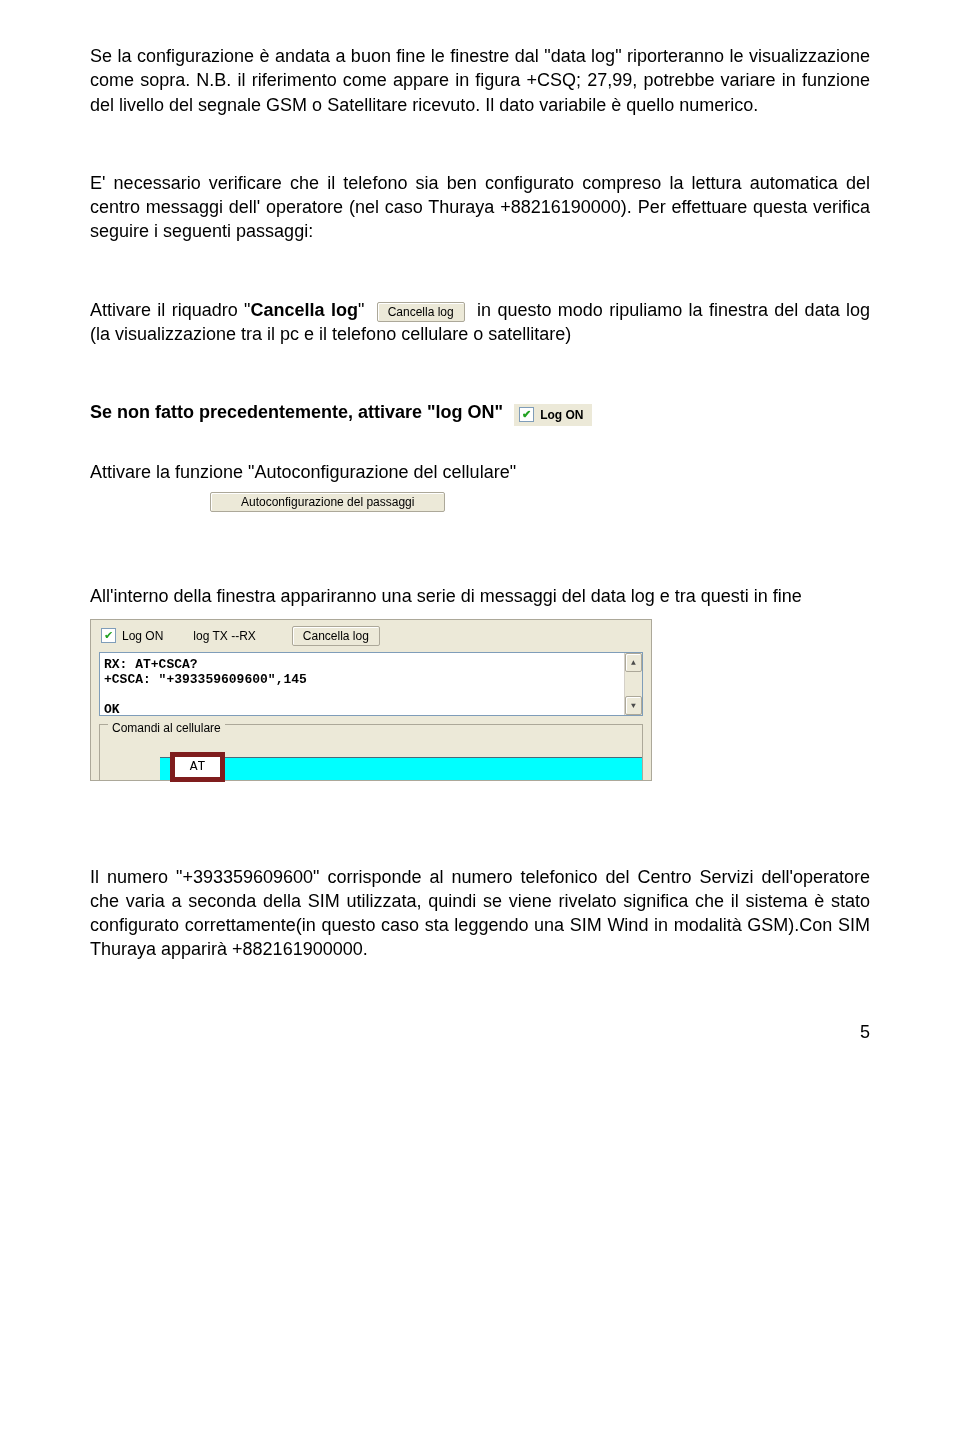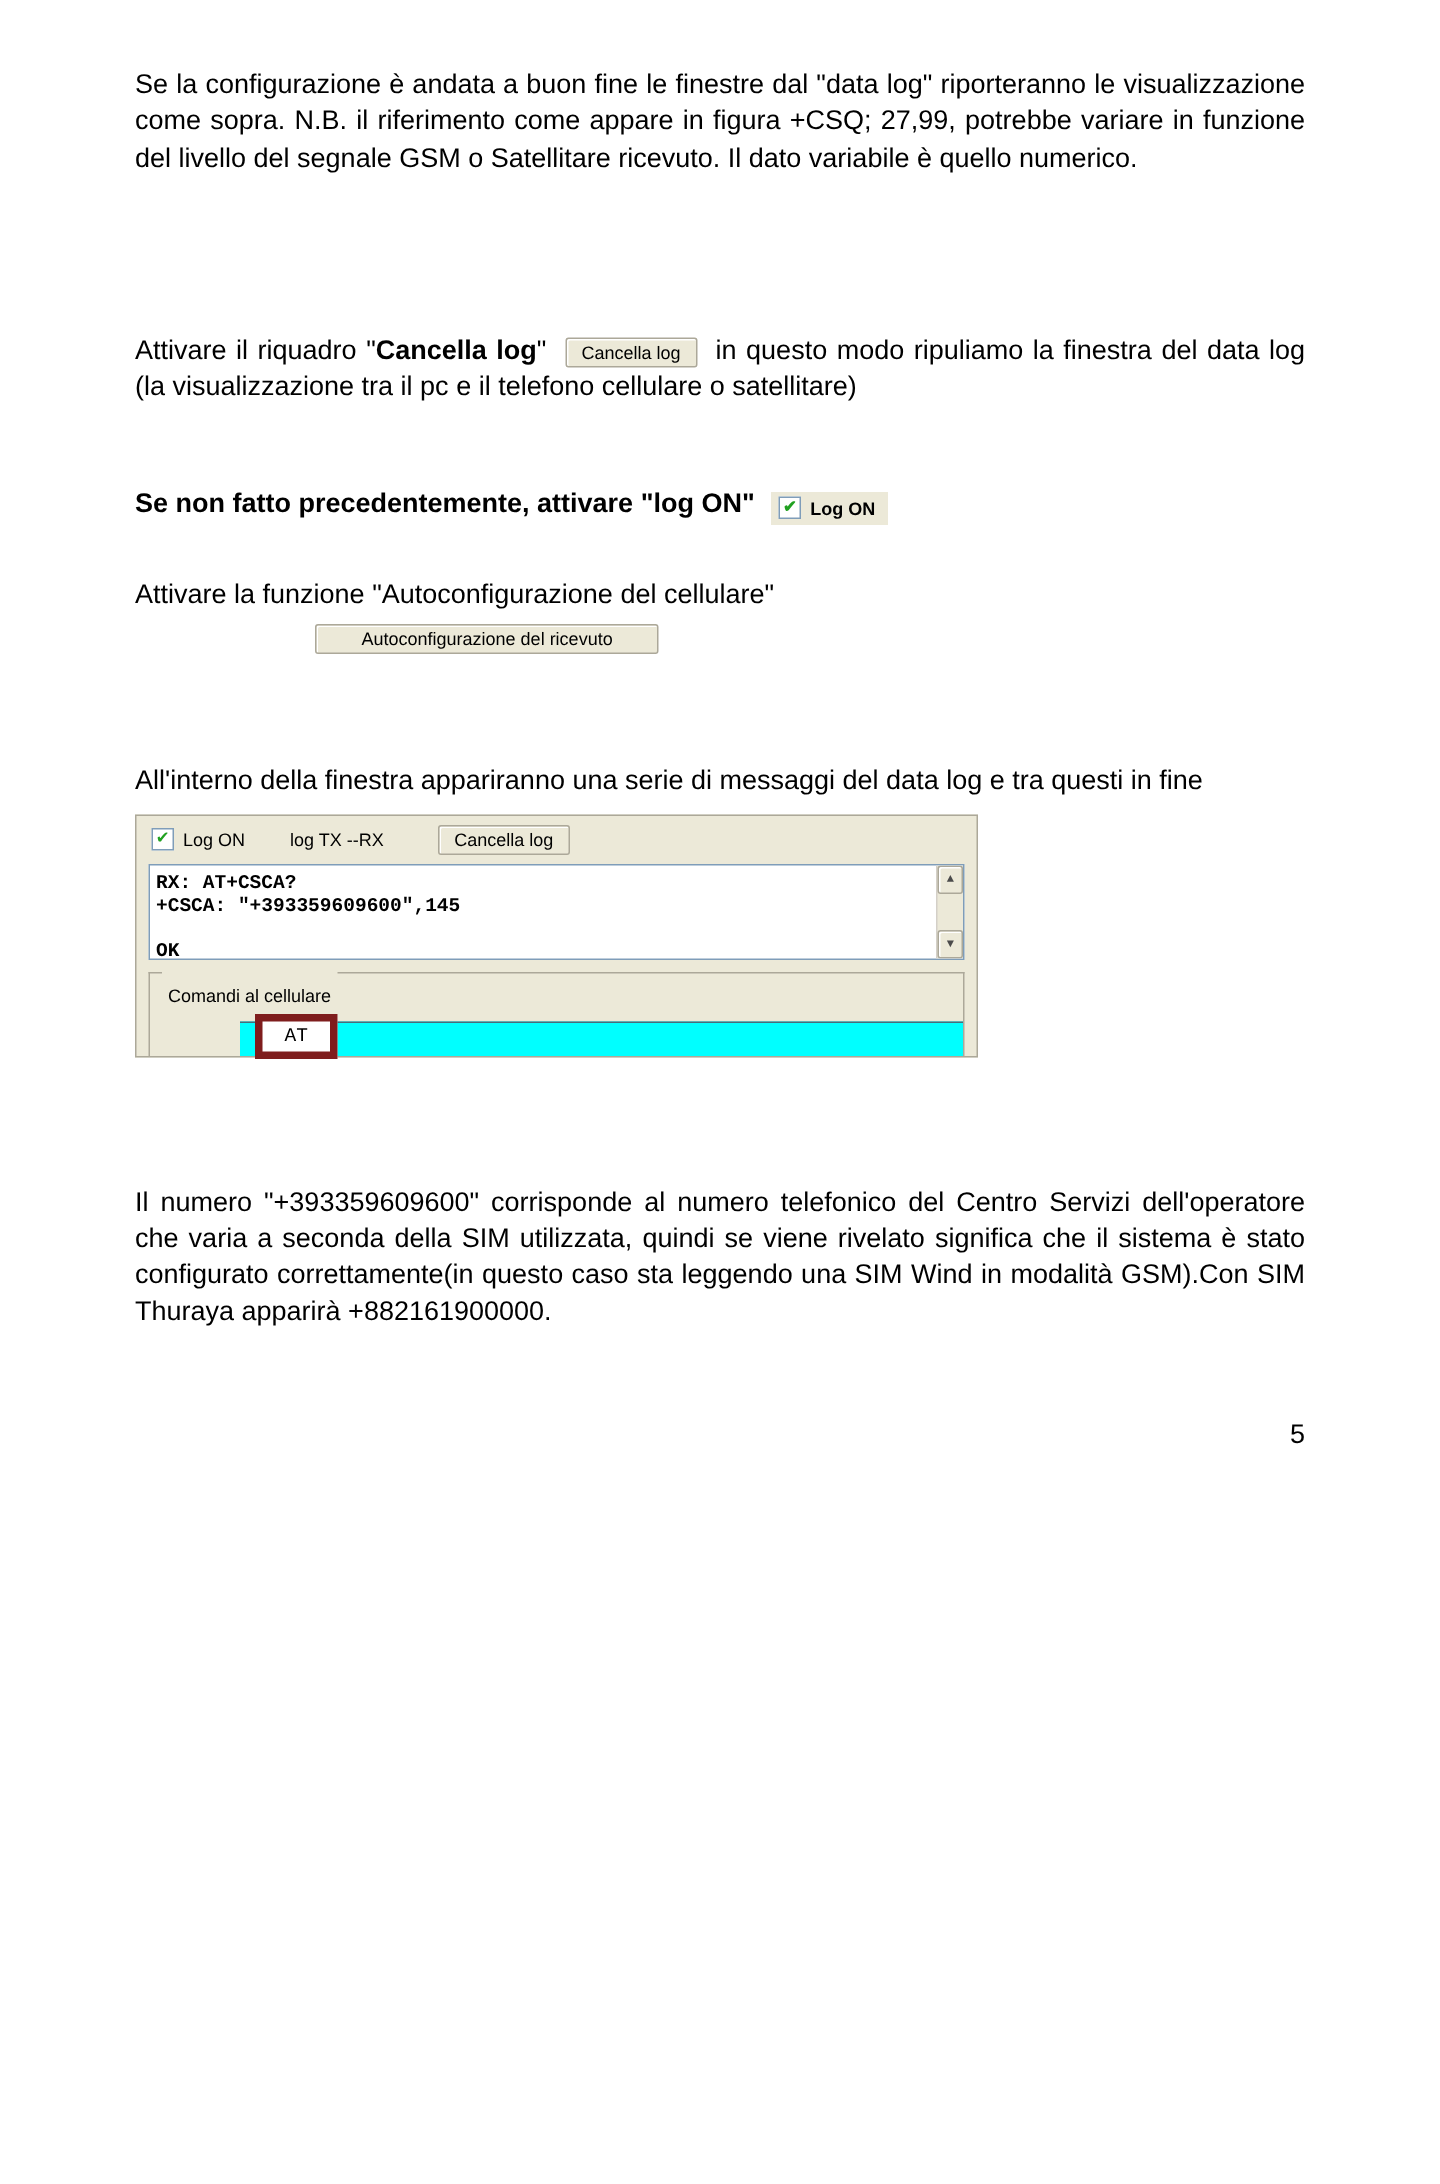--- a/index.html
+++ b/index.html
@@ -136,21 +136,21 @@
     border: 1px solid #aca899;
     border-bottom: none;
     height: 55px;
     background: #ece9d8;
   }
   .fieldset-legend {
     position: absolute;
     top: -8px;
     left: 8px;
     background: #ece9d8;
-    padding: 16px 4px;
+    padding: 4px 4px;
     font-size: 12px;
   }
   .cyan-bar {
     position: absolute;
     bottom: 0;
     left: 60px;
     right: 0;
     height: 22px;
     background: #00ffff;
     border-top: 1px solid #4a6b7a;
@@ -180,20 +180,21 @@
 </style>
 </head>
 <body>
 
 <div class="page">
 
   <p>Se la configurazione è andata a buon fine le finestre dal "data log" riporteranno le visualizzazione come sopra. N.B. il riferimento come appare in figura +CSQ; 27,99, potrebbe variare in funzione del livello del segnale GSM o Satellitare ricevuto. Il dato variabile è quello numerico.</p>
 
   <div class="gap-large"></div>
 
+  <p>E' necessario verificare che il telefono sia ben configurato compreso la lettura automatica del centro messaggi dell' operatore (nel caso Thuraya +88216190000). Per effettuare questa verifica seguire i seguenti passaggi:</p>
 
   <div class="gap-large"></div>
 
   <p class="inline-line" style="display:block; text-align:justify;">
     <span>Attivare il riquadro "</span><span class="bold">Cancella log</span><span>" </span><span class="btn">Cancella log</span><span> in questo modo ripuliamo la finestra del data log (la visualizzazione tra  il pc e il telefono cellulare o satellitare)</span>
   </p>
 
   <div class="gap-large"></div>
 
   <p class="inline-line" style="display:block;font-weight:bold;">
@@ -201,21 +202,21 @@
     <span class="checkbox-panel">
       <span class="checkbox-box">✔</span>
       <span>Log ON</span>
     </span>
   </p>
 
   <div class="gap-med"></div>
 
   <p>Attivare la funzione "Autoconfigurazione del cellulare"</p>
   <div class="autoconfig-block">
-    <span class="btn wide" style="margin-left:120px;">Autoconfigurazione del ricevuto</span>
+    <span class="btn wide" style="margin-left:120px;">Autoconfigurazione del passaggi</span>
   </div>
 
   <div class="gap-large"></div>
   <div class="gap-small"></div>
 
   <p>All'interno della finestra appariranno una serie di messaggi del data log e tra questi in fine</p>
 
   <div class="screenshot-panel">
     <div class="toolbar">
       <span class="lbl">

